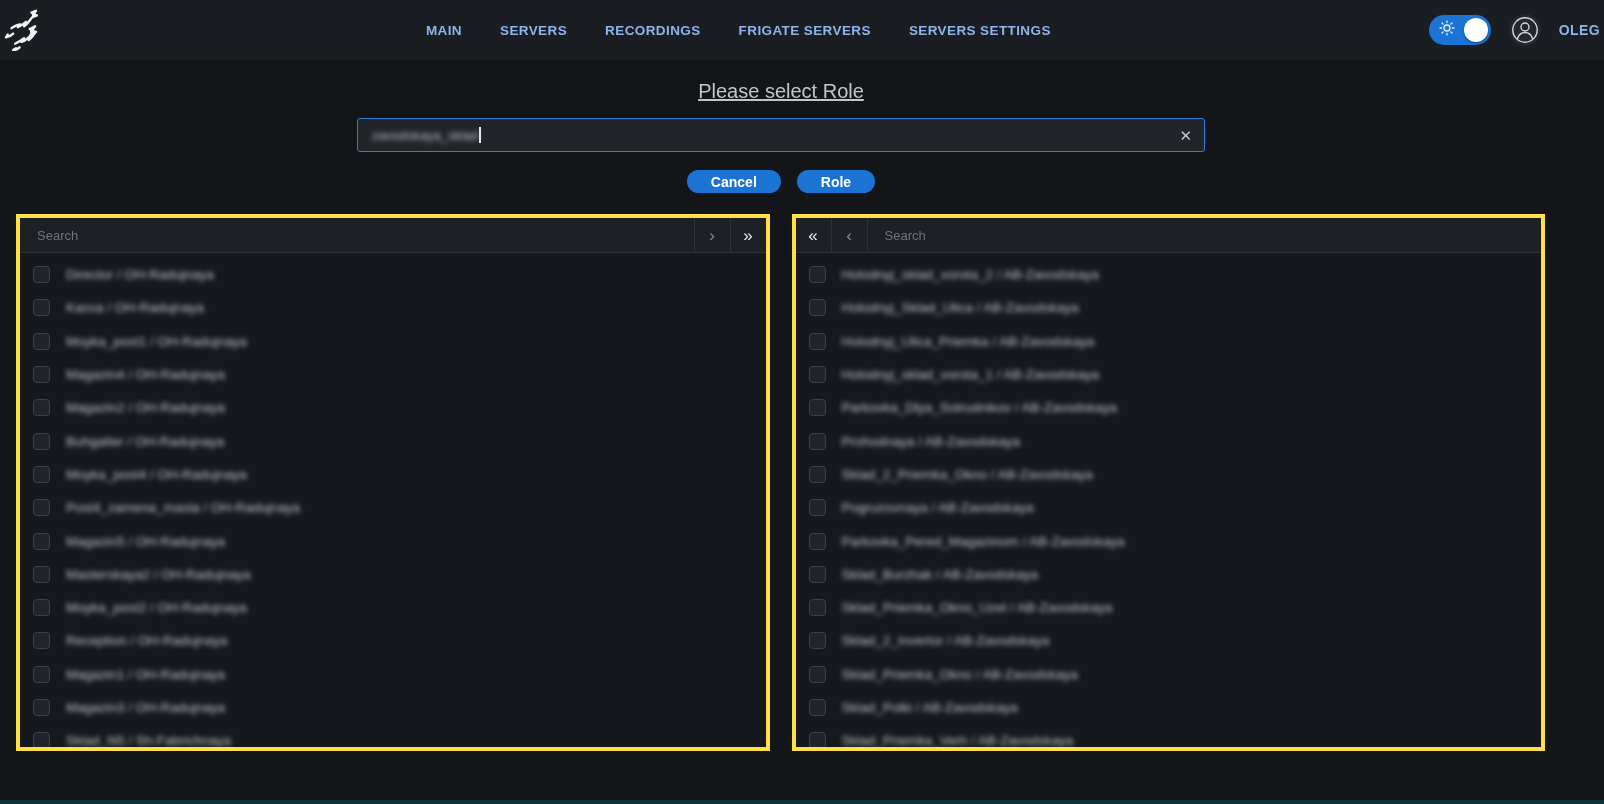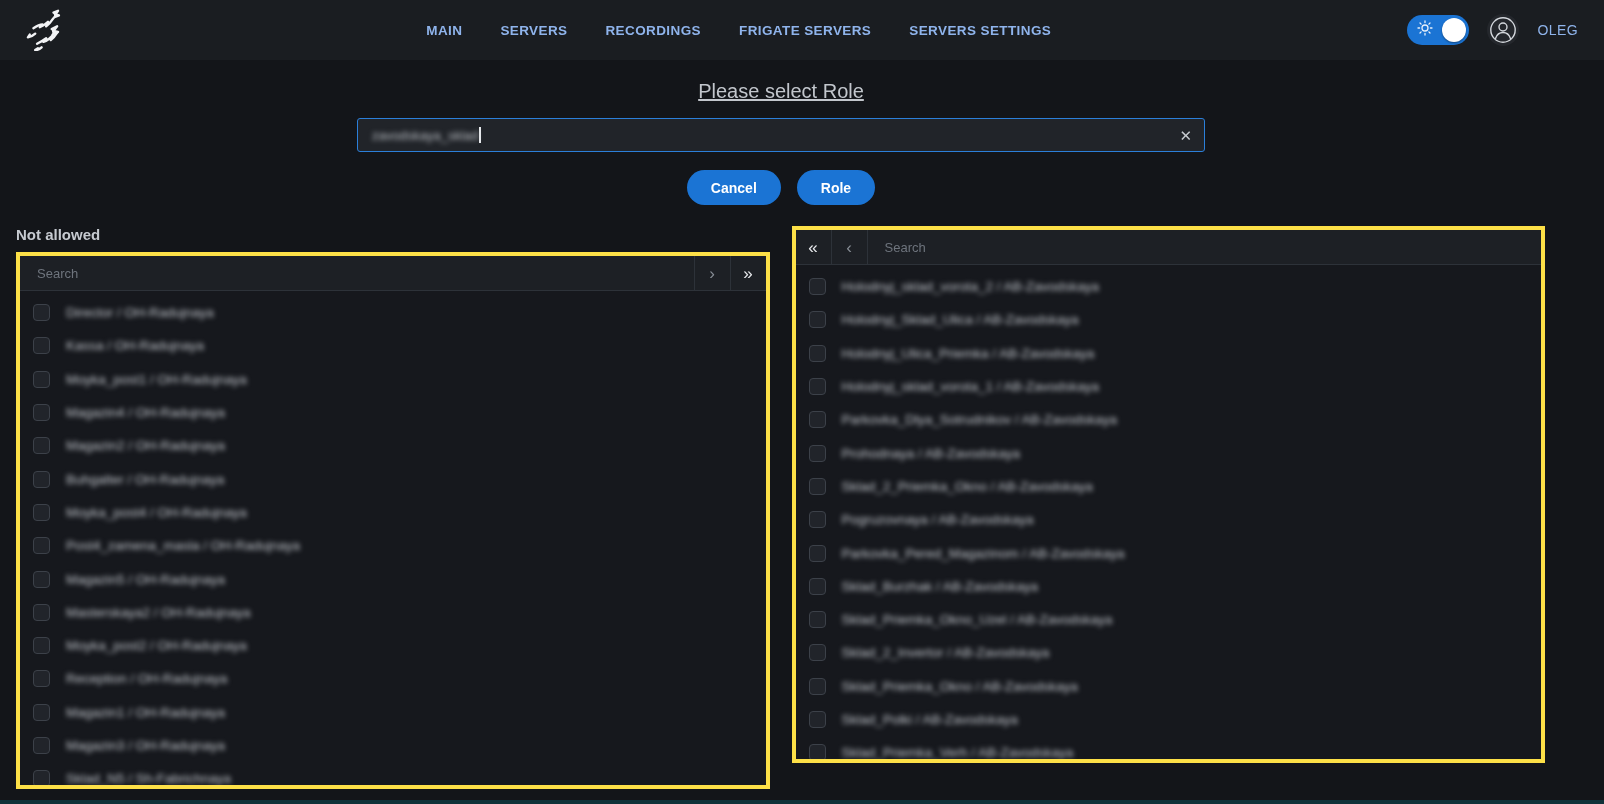--- a/index.html
+++ b/index.html
@@ -9,21 +9,21 @@
     font-family: "Liberation Sans", "DejaVu Sans", sans-serif;
     color: #c6cad0;
   }
 
   
   .navbar {
     height: 60px;
     background: #1a1d21;
     display: flex;
     align-items: center;
-    padding: 0 26px;
+    padding: 0 4px;
     text-align: right;
   }
   .logo { width: 44px; height: 42px; flex: 0 0 auto; }
   .nav-links {
     flex: 1;
     display: flex;
     justify-content: center;
     gap: 38px;
   }
   .nav-link {
@@ -49,21 +49,21 @@
     position: absolute; right: 3px; top: 3px;
     width: 24px; height: 24px;
     background: #fff; border-radius: 50%;
     box-shadow: 0 1px 2px rgba(0,0,0,.4);
   }
   .avatar {
     width: 32px; height: 32px; border-radius: 50%;
     background: #24272c;
     display: flex; align-items: center; justify-content: center;
   }
-  .username { color: #8fb4ec; font-weight: 400; font-size: 14px; letter-spacing: .4px; }
+  .username { color: #8fb4ec; font-weight: 700; font-size: 14px; letter-spacing: .4px; }
 
   
   .center-col { width: 1562px; }
   .page-title {
     text-align: center;
     color: #c2c6cc;
     font-size: 20px;
     font-weight: 400;
     margin-top: 20px;
     text-decoration: underline;
@@ -100,21 +100,21 @@
     margin-top: 18px;
   }
   .btn {
     background: #1b74d4;
     color: #fff;
     border: none;
     font-family: inherit;
     font-size: 14px;
     font-weight: 700;
     padding: 0 24px;
-    height: 35px;
+    height: 23px;
     border-radius: 17.5px;
     cursor: pointer;
   }
 
   
   .panels {
     display: flex;
     gap: 22px;
     padding: 0 59px 0 16px;
     margin-top: 21px;
@@ -253,21 +253,20 @@
 
   <div class="actions">
     <button class="btn">Cancel</button>
     <button class="btn">Role</button>
   </div>
 </div>
 
 <div class="panels">
 
   <section class="panel">
-    <div class="panel-title">Not allowed</div>
     <div class="panel-box">
       <div class="toolbar toolbar-left">
         <input class="search" placeholder="Search" style="">
         <button class="tbtn">›</button>
         <button class="tbtn bright">»</button>
       </div>
       <div class="list">
 
           <div class="row">
             <span class="checkbox"></span>

